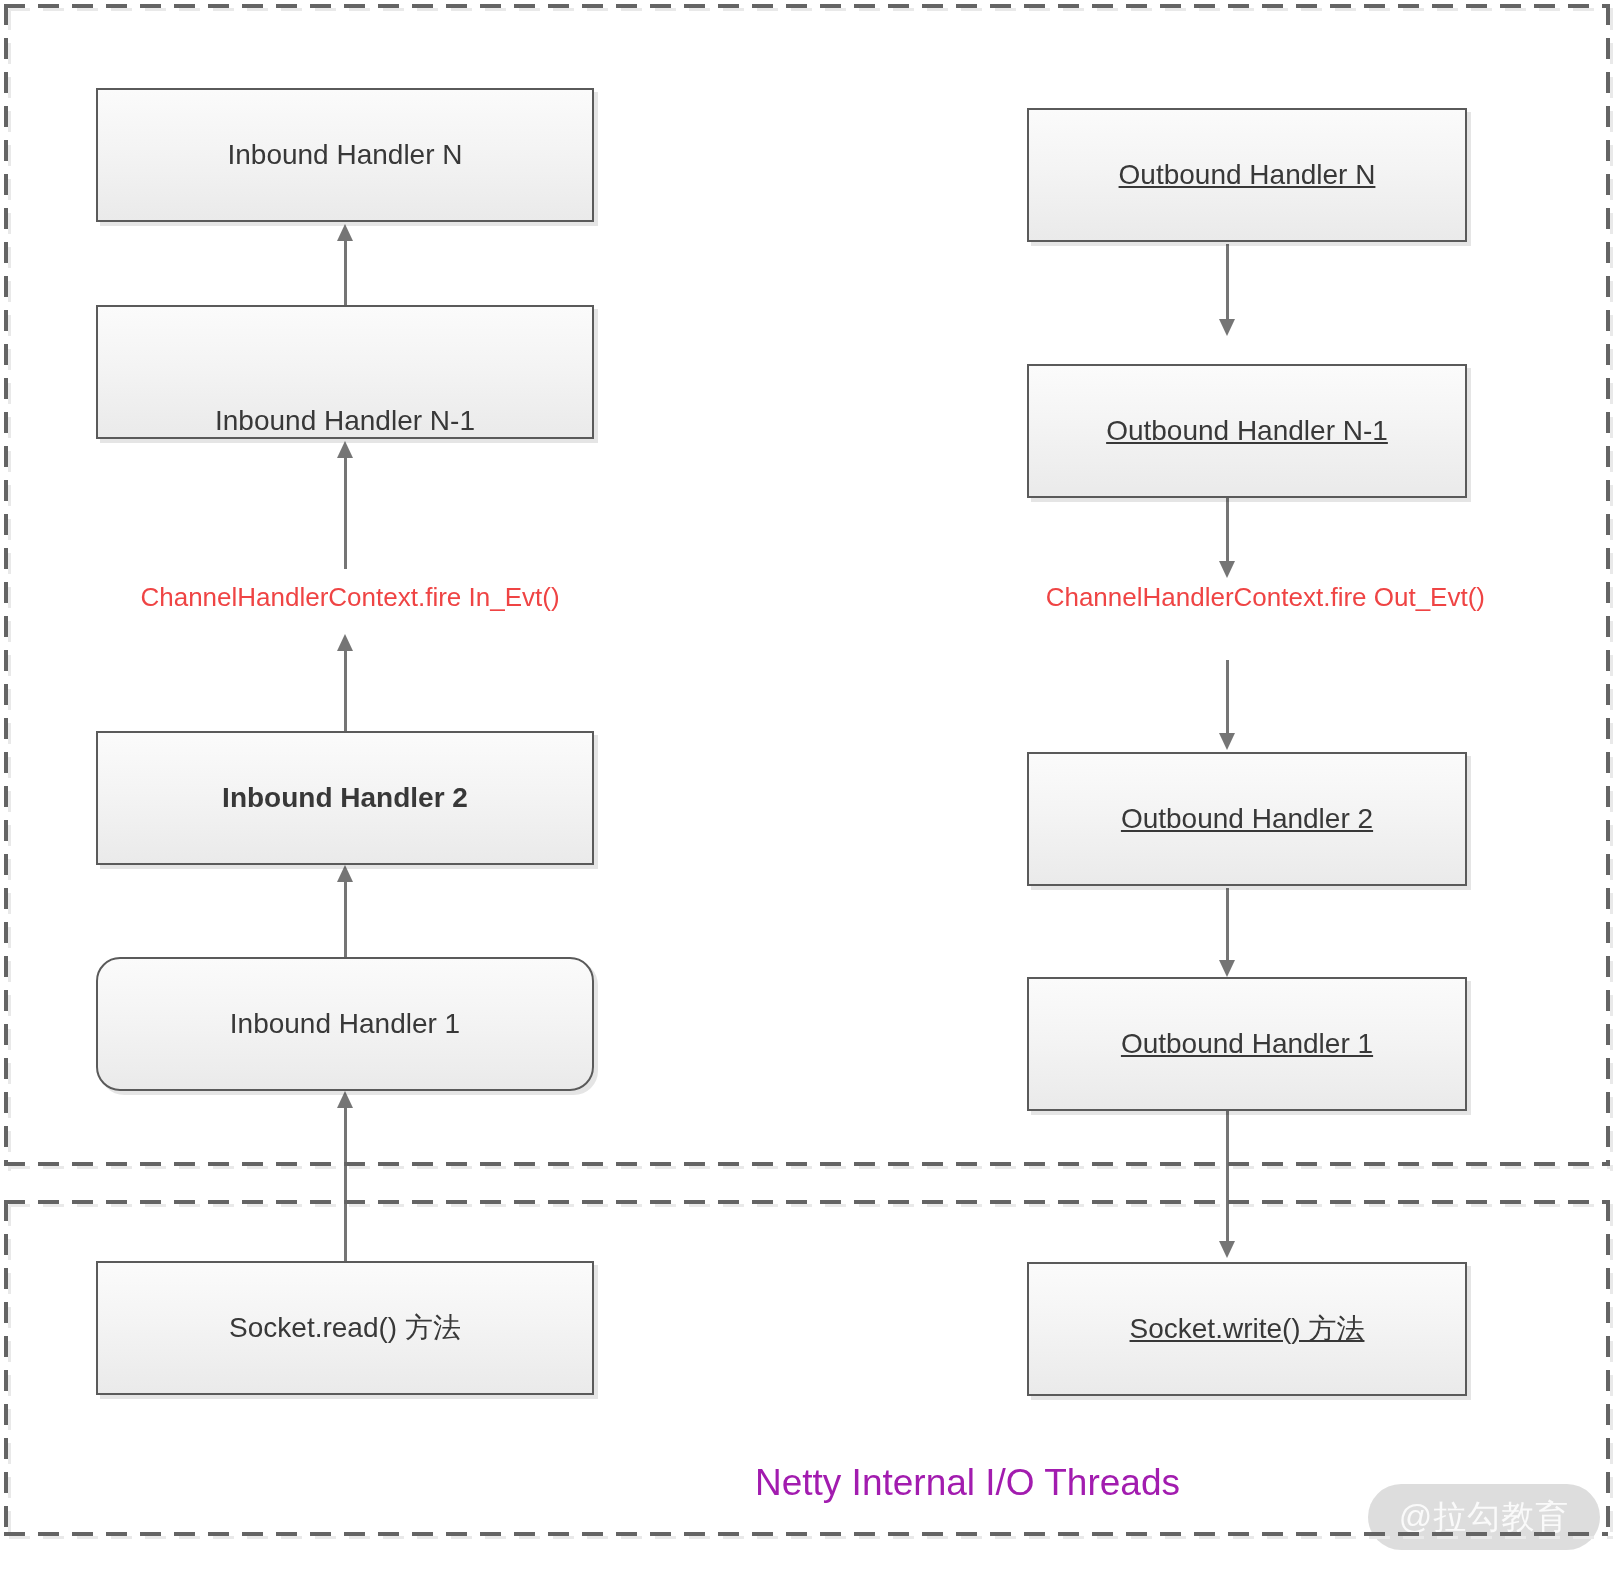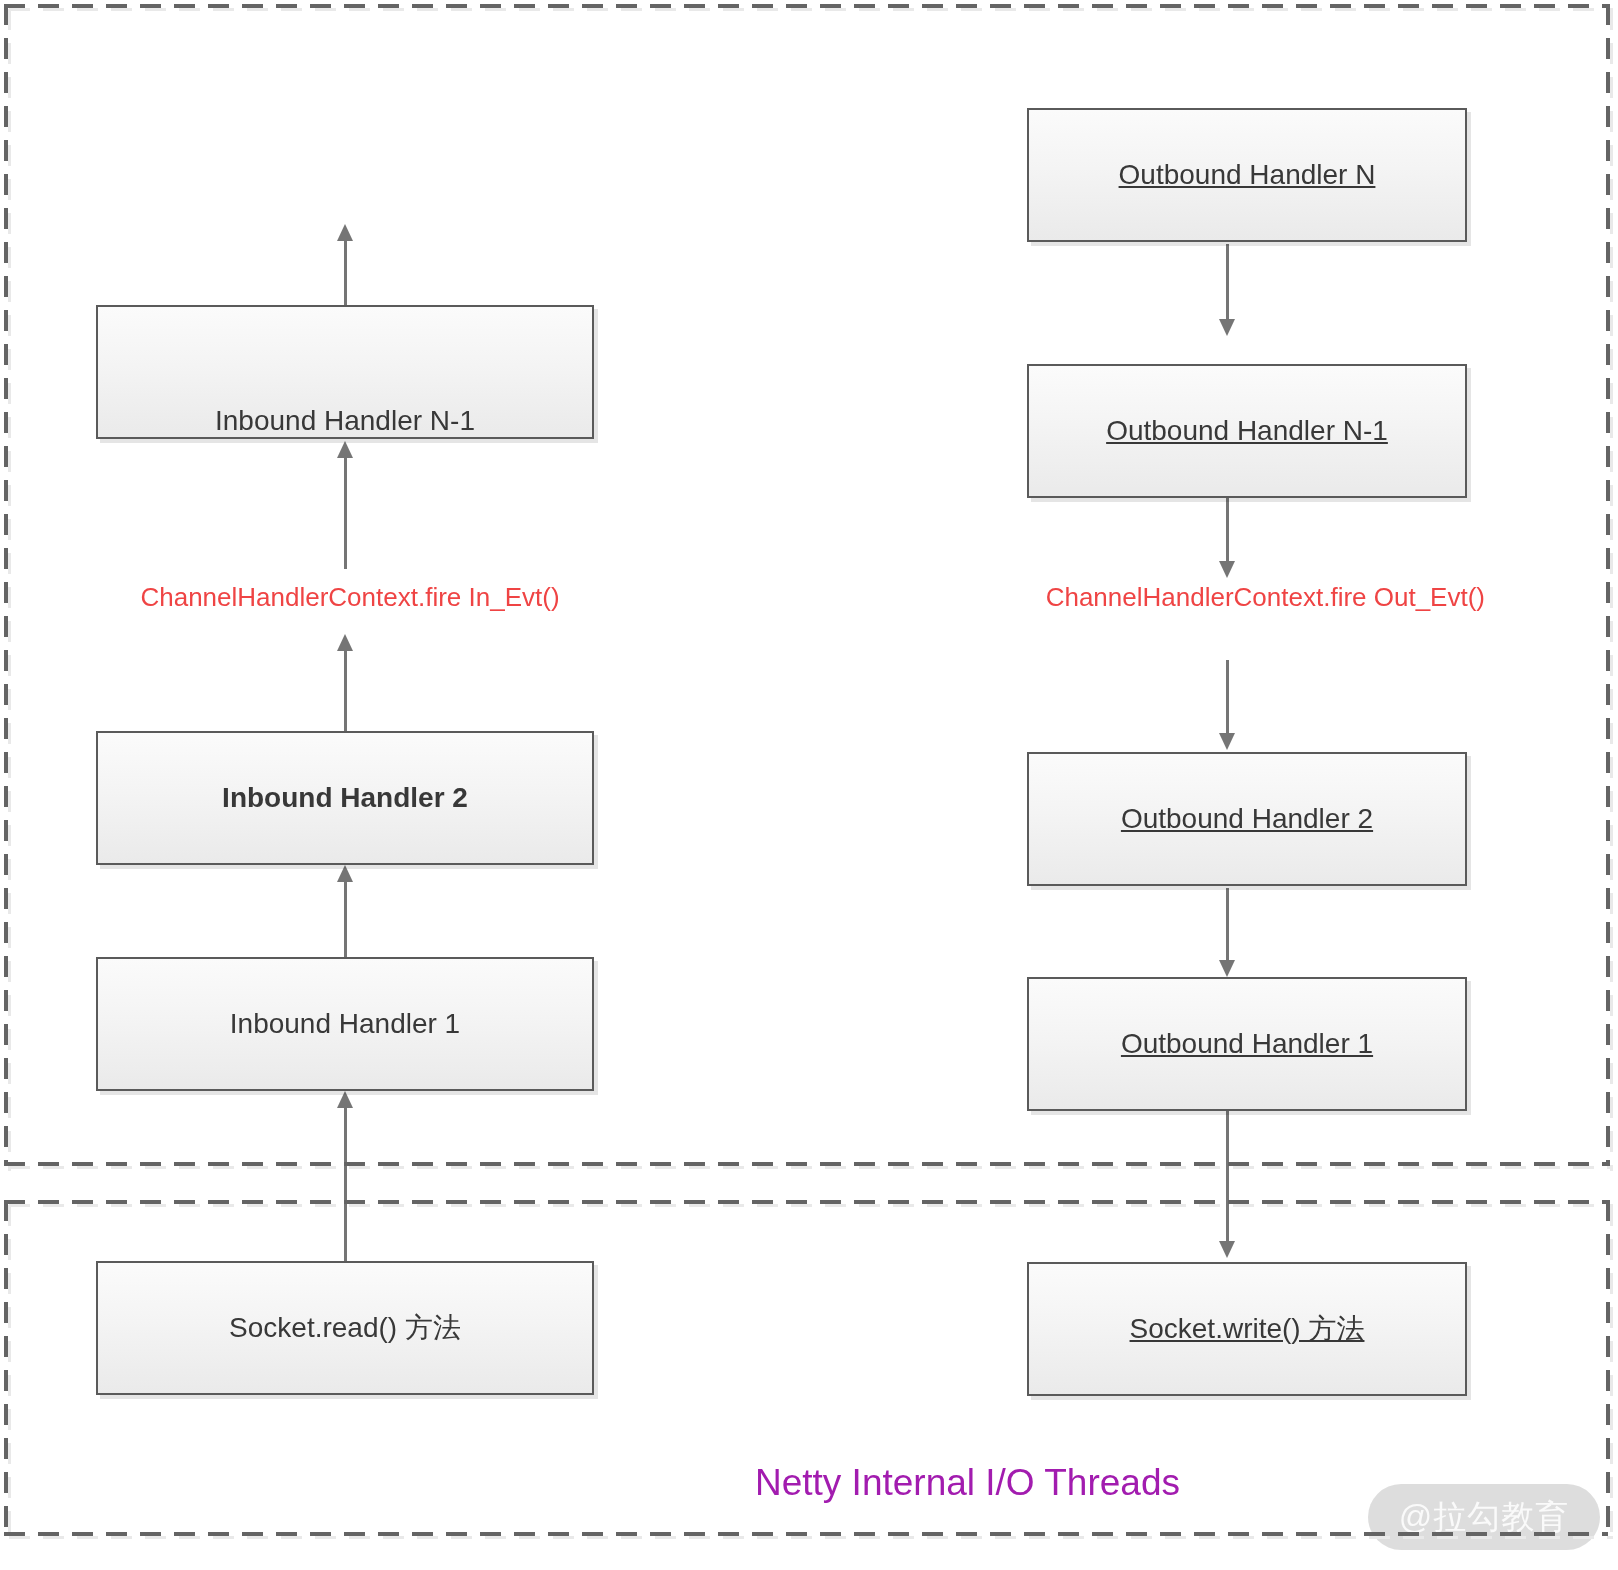--- a/index.html
+++ b/index.html
@@ -74,27 +74,30 @@
     <div class="hline" style="left:4px;top:1162px;width:1604px;"></div>
   </div>
 
   <div>
     <div class="hline" style="left:4px;top:1200px;width:1604px;"></div>
     <div class="vline" style="left:4px;top:1200px;height:336px;"></div>
     <div class="vline" style="left:1606px;top:1200px;height:336px;"></div>
     <div class="hline" style="left:4px;top:1532px;width:1604px;"></div>
   </div>
 
+  <div class="node left-col" style="top:88px;">
+      <span>Inbound Handler N</span>
+    </div>
   <div class="node left-col" style="top:305px;align-items:flex-end;">
       <span>Inbound Handler N-1</span>
     </div>
   <div class="node left-col" style="top:731px;font-weight:bold;">
       <span>Inbound Handler 2</span>
     </div>
-  <div class="node left-col" style="top:957px;">
+  <div class="node left-col" style="top:957px;border-radius:24px;">
       <span>Inbound Handler 1</span>
     </div>
   <div class="node left-col" style="top:1261px;">
       <span>Socket.read() 方法</span>
     </div>
 
   <div class="fire-label" style="left:90px;">ChannelHandlerContext.fire In_Evt()</div>
 
   <div class="arrow up left-x" style="top:224px;height:81px;">
     <div class="head"></div>

